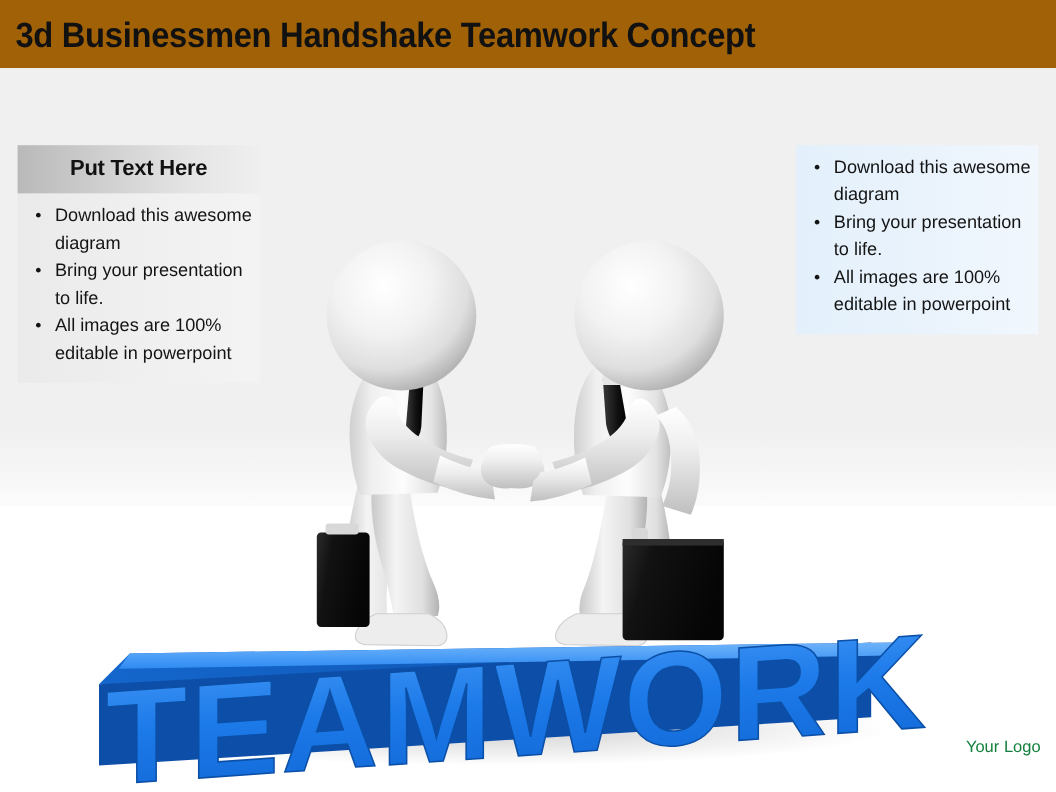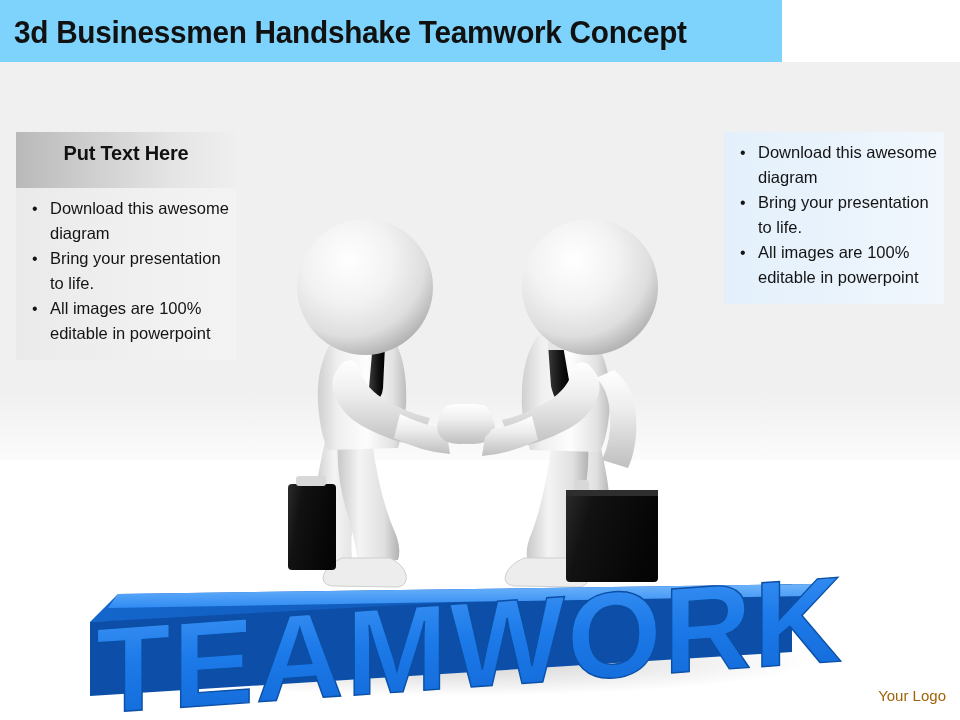--- a/index.html
+++ b/index.html
@@ -19,22 +19,22 @@
     width: 960px;
     height: 720px;
     background: #ffffff;
     overflow: hidden;
   }
 
   
   #title-bar {
     position: absolute;
     left: 0; top: 0;
-    width: 782px; height: 62px;
-    background: #7dd3fc;
+    width: 960px; height: 62px;
+    background: #a16207;
   }
   #slide-title {
     position: absolute;
     left: 14px;
     top: 14px;
     font-family: "Liberation Sans Narrow", "Liberation Sans", sans-serif;
     font-size: 32px;
     font-weight: bold;
     color: #111111;
     letter-spacing: -0.3px;
@@ -66,21 +66,21 @@
 
   
   .textbox {
     position: absolute;
     width: 220px;
   }
   #textbox-left  { left: 16px;  top: 70px; }
   #textbox-right { left: 724px; top: 70px; }
 
   .tb-header {
-    height: 56px;
+    height: 44px;
     line-height: 42px;
     text-align: center;
     font-size: 20px;
     font-weight: bold;
     color: #111111;
     letter-spacing: -0.2px;
   }
   #textbox-left .tb-header {
     background: linear-gradient(to right, #b9b9b9 0%, #cfcfcf 35%, #e4e4e4 70%, #efefef 100%);
   }
@@ -117,23 +117,23 @@
     top: 0;
     font-size: 16px;
     line-height: 25px;
     color: #141414;
   }
 
   
   #your-logo {
     position: absolute;
     right: 14px;
-    bottom: 16px;
+    bottom: 32px;
     font-size: 15px;
-    color: #a16207;
+    color: #15803d;
   }
 
   
   #artwork {
     position: absolute;
     left: 0; top: 0;
     width: 960px; height: 658px;
     pointer-events: none;
   }
 </style>

